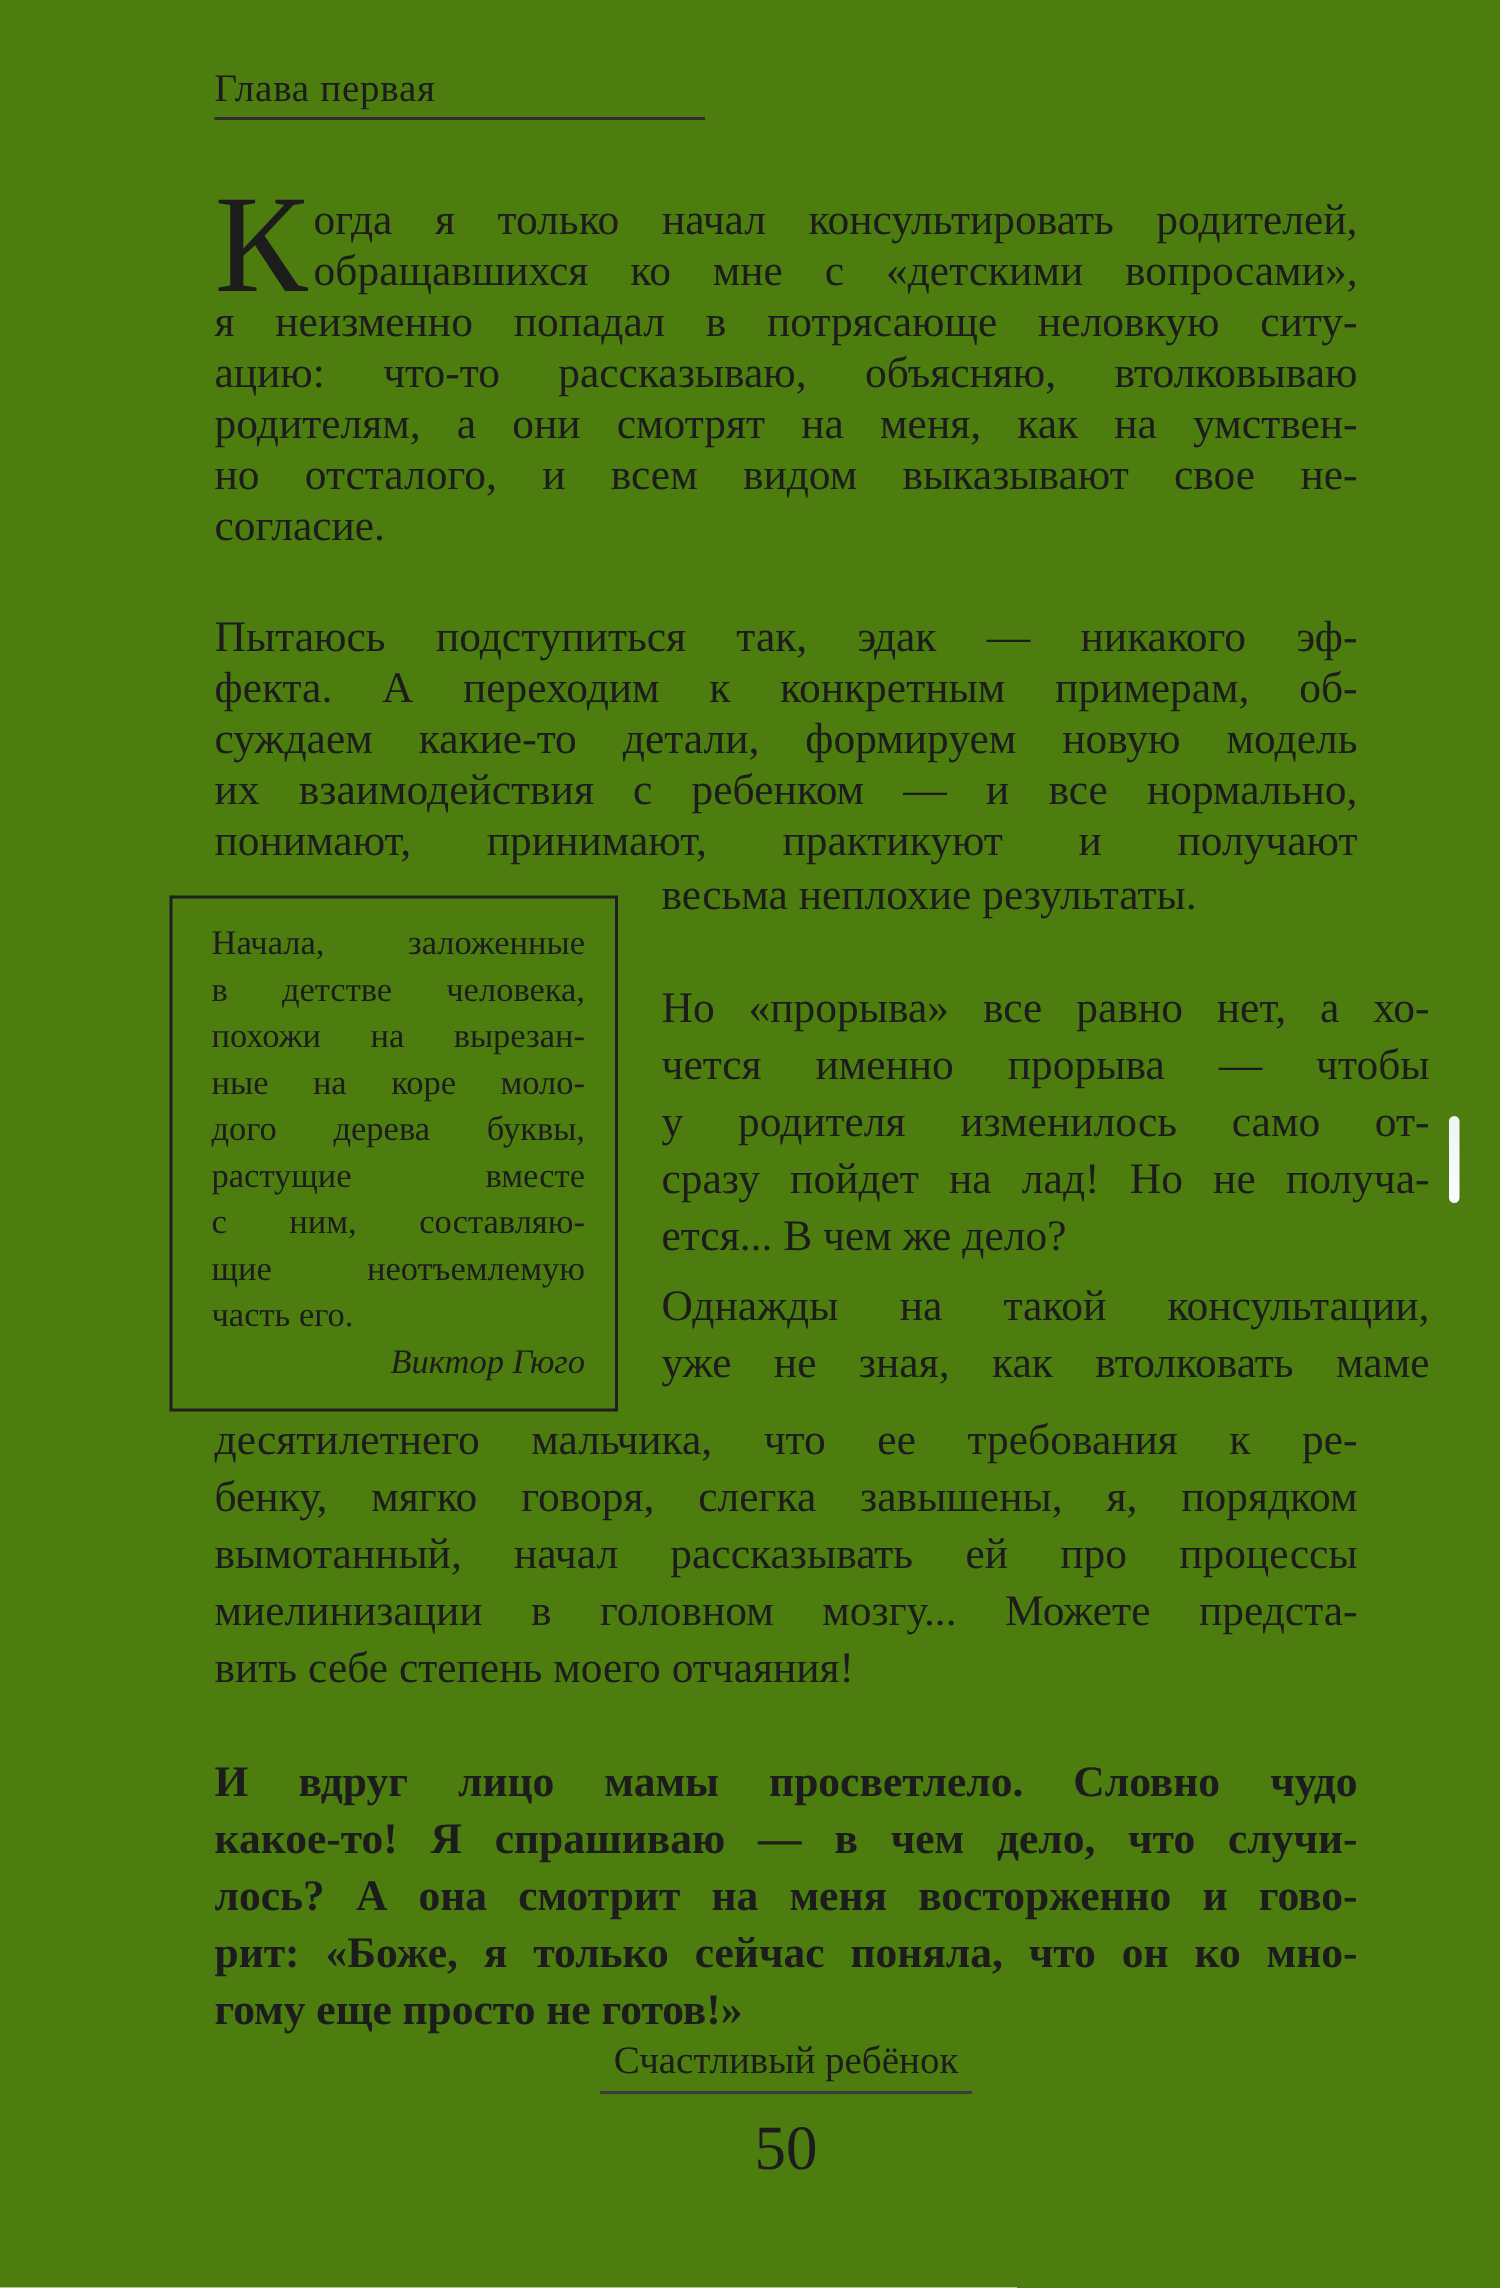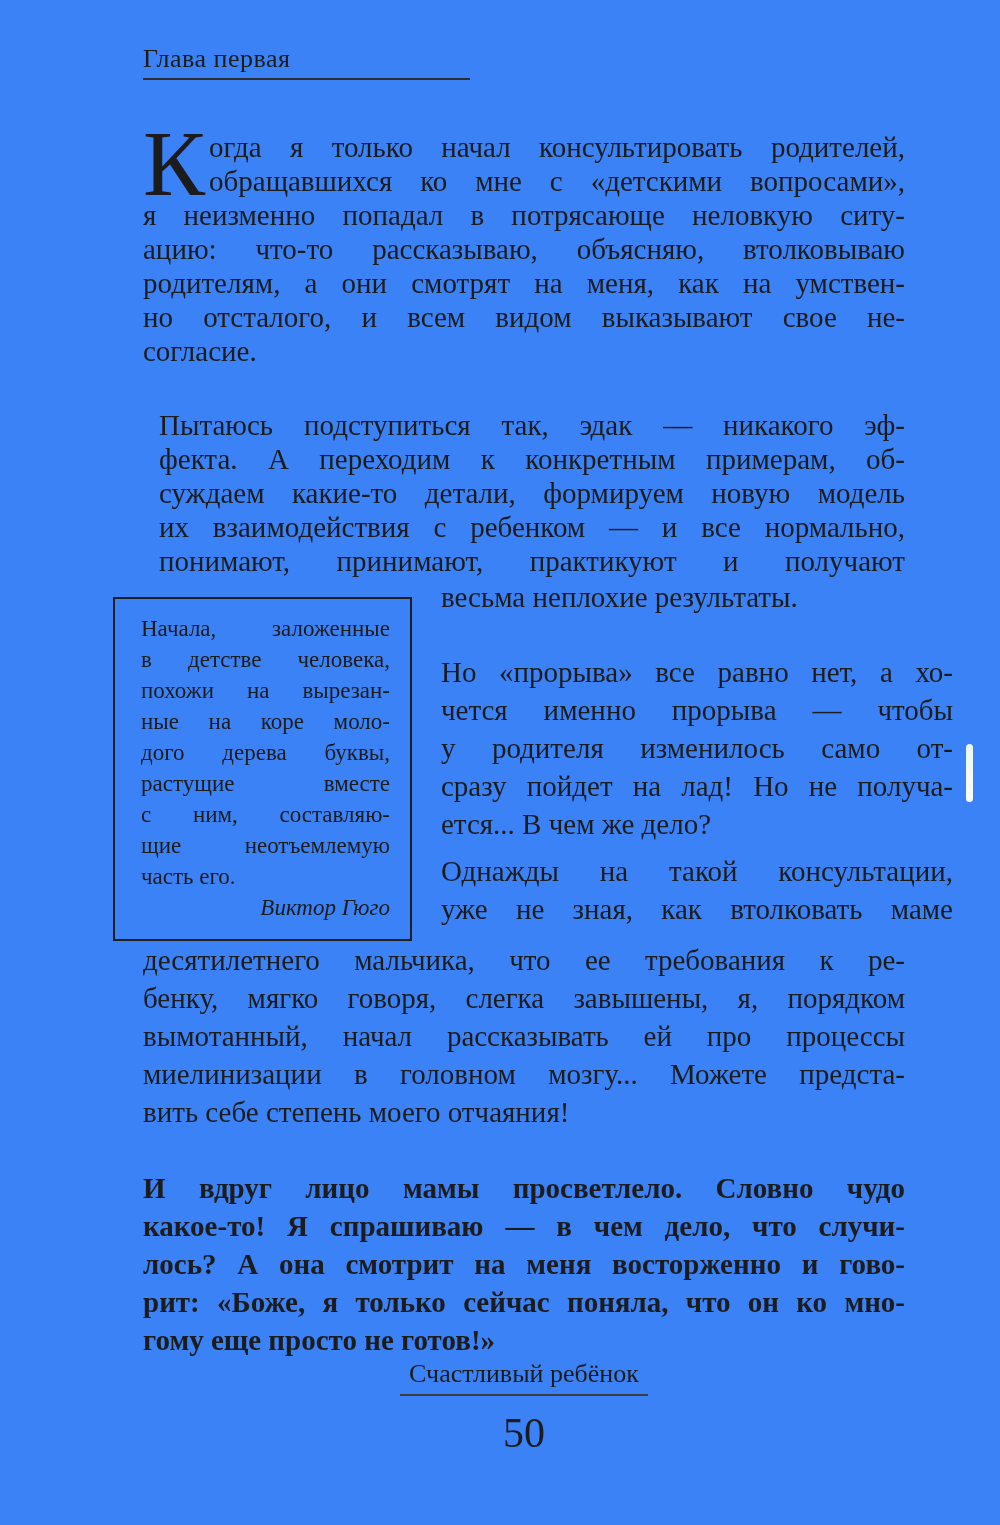--- a/index.html
+++ b/index.html
@@ -1,21 +1,21 @@
 <!DOCTYPE html>
 <html lang="ru"><head>
 <meta charset="utf-8">
 <style>
   * { margin: 0; padding: 0; box-sizing: border-box; }
   html, body { background: #fdfdfc; }
   .page {
     position: relative;
     width: 1000px;
     height: 1525px;
-    background: #3b82f6;
+    background: #4d7c0f;
     color: #1c1c1c;
     font-family: "Liberation Serif", "DejaVu Serif", serif;
     overflow: hidden;
   }
   .content {
     position: absolute;
     left: 143px;
     top: 0;
     width: 762px;
   }
@@ -35,21 +35,21 @@
     text-align: justify;
     text-align-last: justify;
     white-space: normal;
   }
   .ln.last {
     text-align: left;
     text-align-last: left;
   }
   .wide .ln { line-height: 38px; }
   .p1 { position: relative; margin-top: 50px; }
-  .p2 { margin-top: 40px; margin-left: 16px; }
+  .p2 { margin-top: 40px; }
   .dropcap {
     position: absolute;
     left: 0; top: 0;
     font-size: 93px;
     line-height: 68px;
     height: 68px;
   }
   .cap-indent { padding-left: 66px; }
   
   .mid-row {

